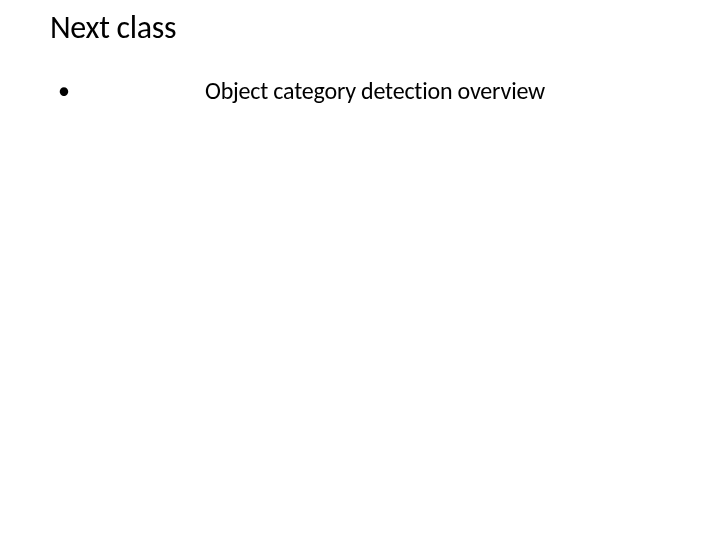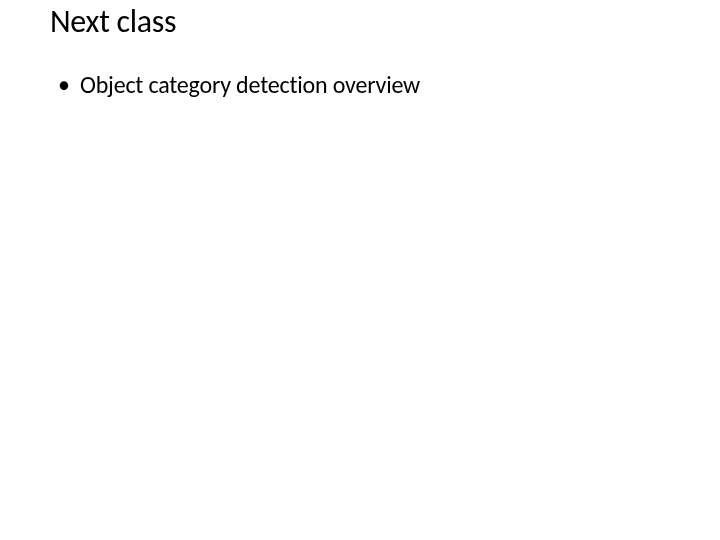--- a/index.html
+++ b/index.html
@@ -10,33 +10,34 @@
       background: #ffffff;
       font-family: Calibri, "Segoe UI", Arial, sans-serif;
       color: #000000;
       overflow: hidden;
     }
     .slide {
       position: relative;
       width: 720px;
       height: 540px;
       box-sizing: border-box;
-      padding: 4px 50px 0 50px;
+      padding: 10px 50px 0 50px;
     }
     .title {
       font-size: 32px;
       font-weight: 400;
       margin: 0 0 28px 0;
       letter-spacing: -0.3px;
       line-height: 1.15;
     }
     ul.bullets {
       margin: 0;
       padding: 0 0 0 20px;
       list-style: none;
+      text-align: center;
     }
     ul.bullets li {
       position: relative;
       font-size: 24px;
       line-height: 1.35;
       padding-left: 10px;
       letter-spacing: -0.2px;
     }
     ul.bullets li::before {
       content: "•";

